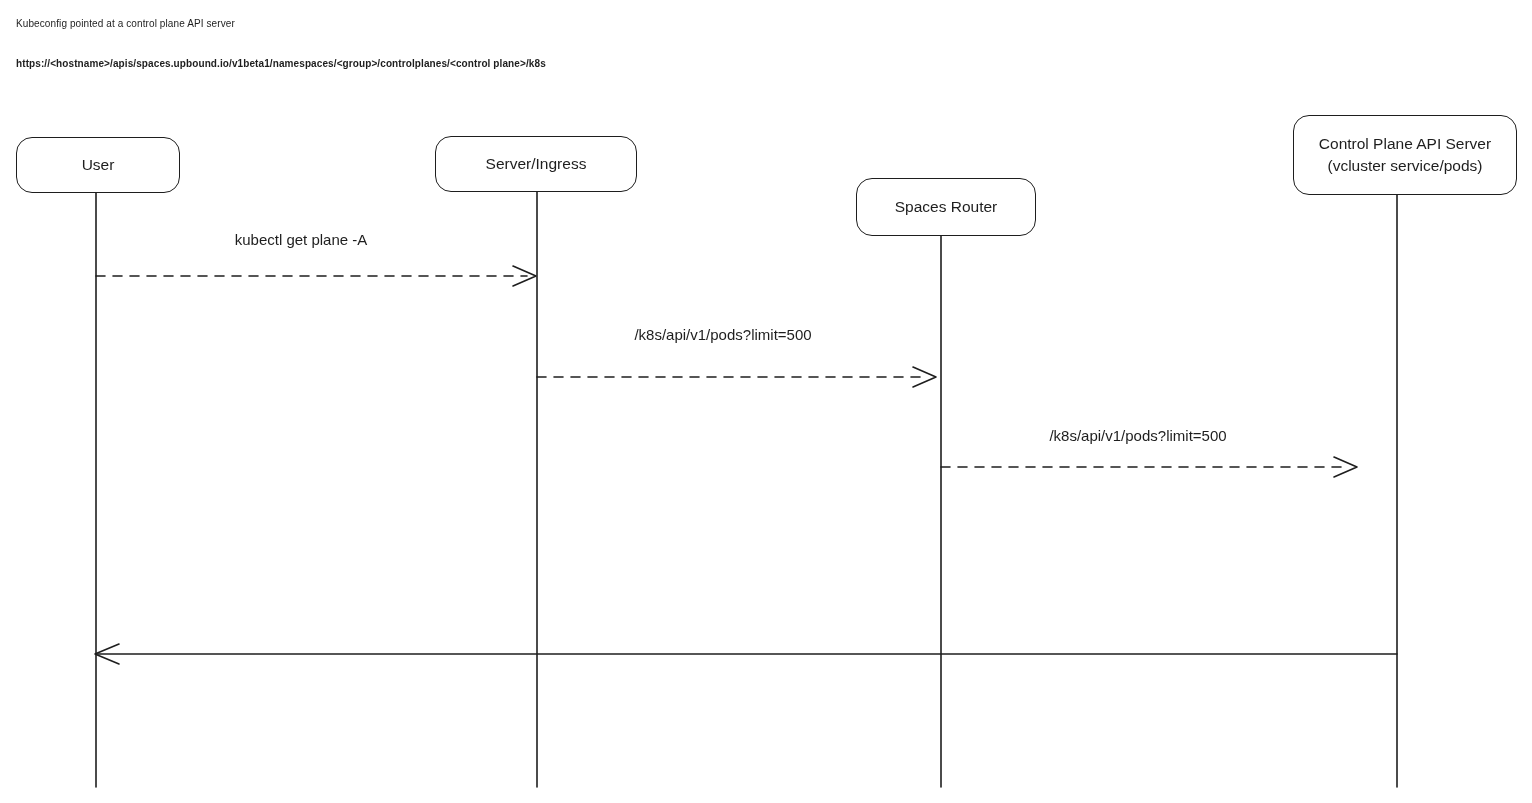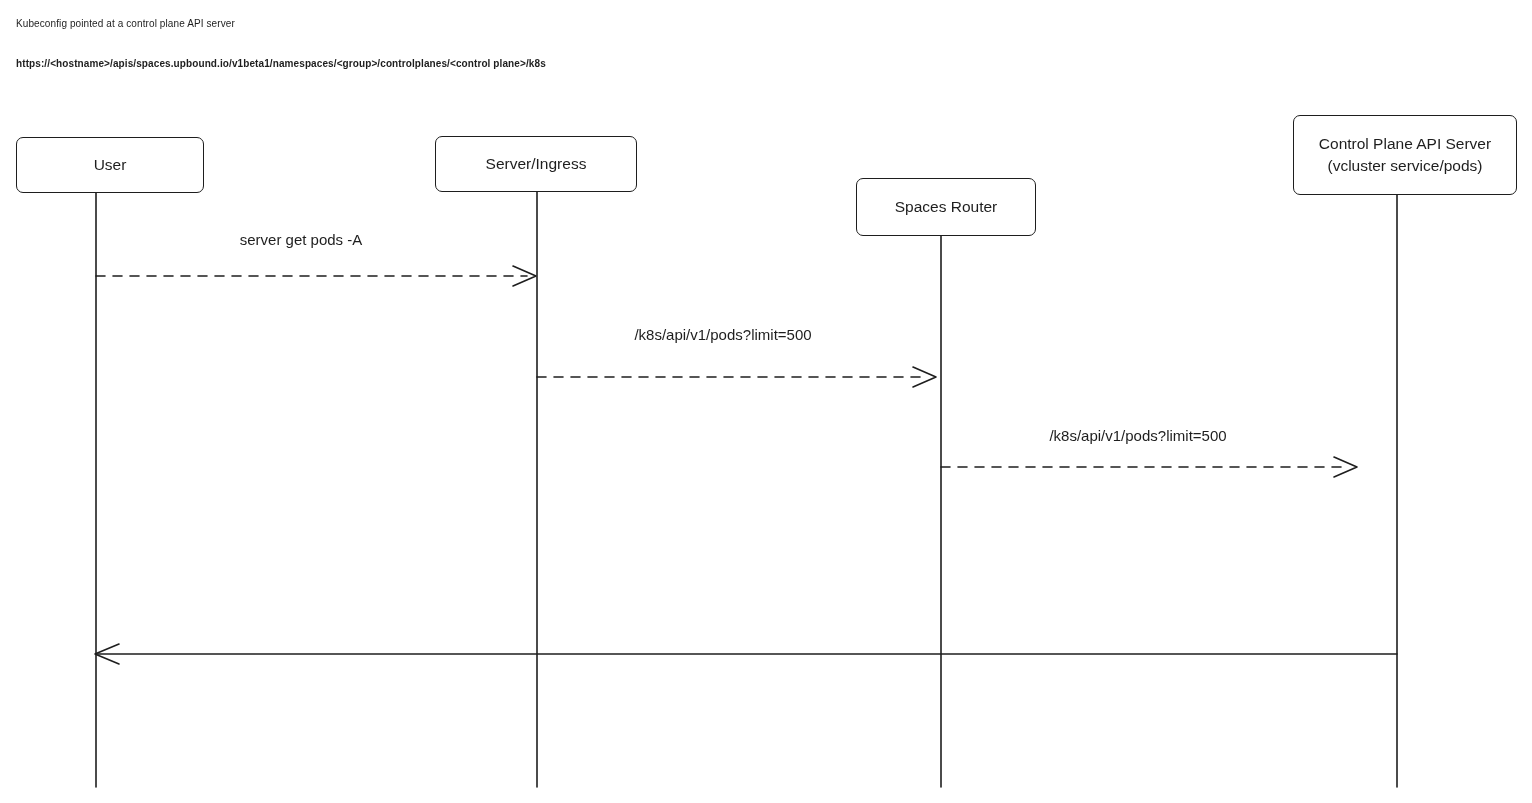--- a/index.html
+++ b/index.html
@@ -23,32 +23,32 @@
   .hdr-line2 { top: 58px; font-weight: bold; }
   .diagram-svg {
     position: absolute;
     left: 0; top: 0;
     width: 1532px; height: 803px;
   }
   .actor-box {
     position: absolute;
     box-sizing: border-box;
     border: 1.7px solid #1e1e1e;
-    border-radius: 7px;
+    border-radius: 16px;
     background: #ffffff;
     display: flex;
     flex-direction: column;
     align-items: center;
     justify-content: center;
     text-align: center;
     font-size: 15.5px;
     line-height: 1.4;
     white-space: nowrap;
   }
-  .actor-user    { left: 16px;   top: 137px; width: 188px; height: 56px; }
+  .actor-user    { left: 16px;   top: 137px; width: 164px; height: 56px; }
   .actor-gateway { left: 435px;  top: 136px; width: 202px; height: 56px; }
   .actor-router  { left: 856px;  top: 135px; width: 180px; height: 58px; margin-top: 43px; }
   .actor-cp      { left: 1293px; top: 115px; width: 224px; height: 80px; }
   .msg-label {
     position: absolute;
     transform: translateX(-50%);
     font-size: 15px;
     white-space: nowrap;
   }
   .msg-label-1 { left: 301px;  top: 231px; }
@@ -109,17 +109,17 @@
 
   <div class="actor-box actor-router">
     <span>Spaces Router</span>
   </div>
 
   <div class="actor-box actor-cp">
     <span>Control Plane API Server</span>
     <span>(vcluster service/pods)</span>
   </div>
 
-  <div class="msg-label msg-label-1">server get pods -A</div>
+  <div class="msg-label msg-label-1">kubectl get plane -A</div>
   <div class="msg-label msg-label-2">/k8s/api/v1/pods?limit=500</div>
   <div class="msg-label msg-label-3">/k8s/api/v1/pods?limit=500</div>
 
 </div>
 
 </body></html>

